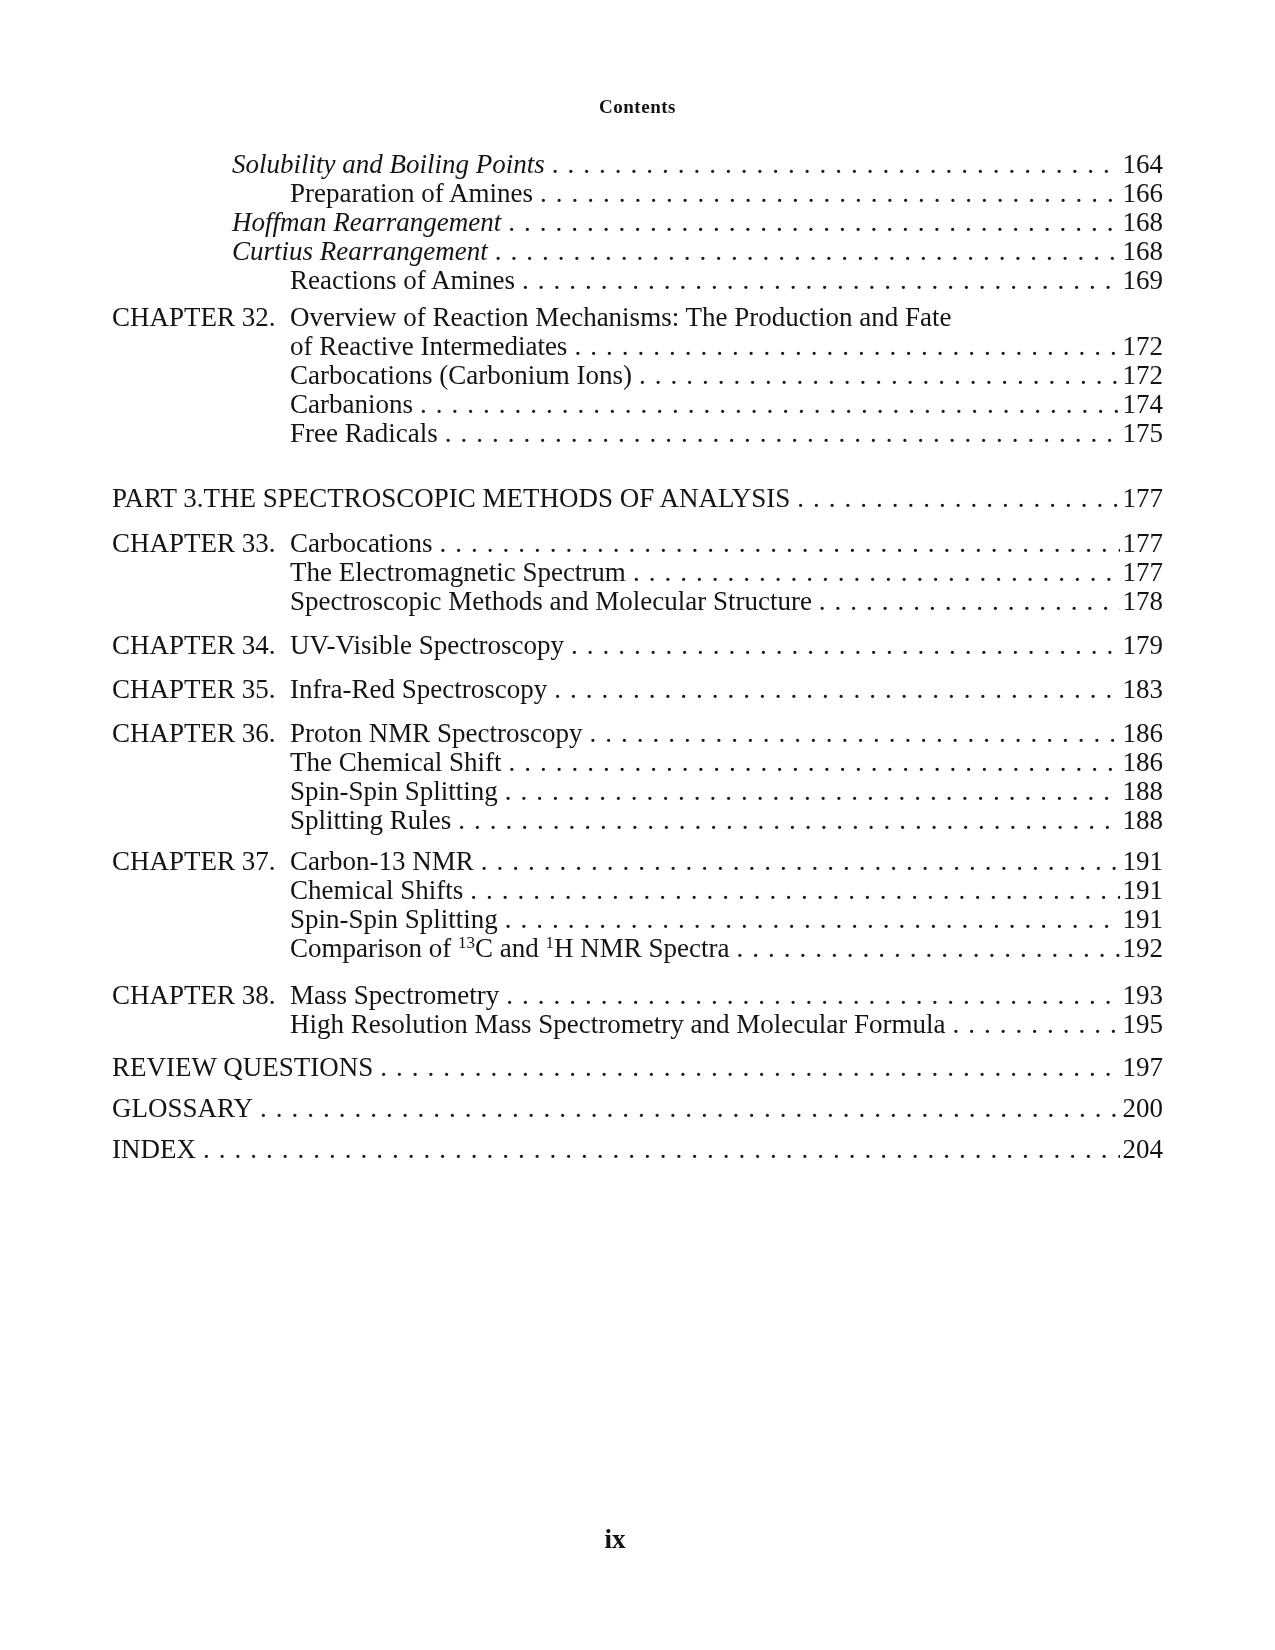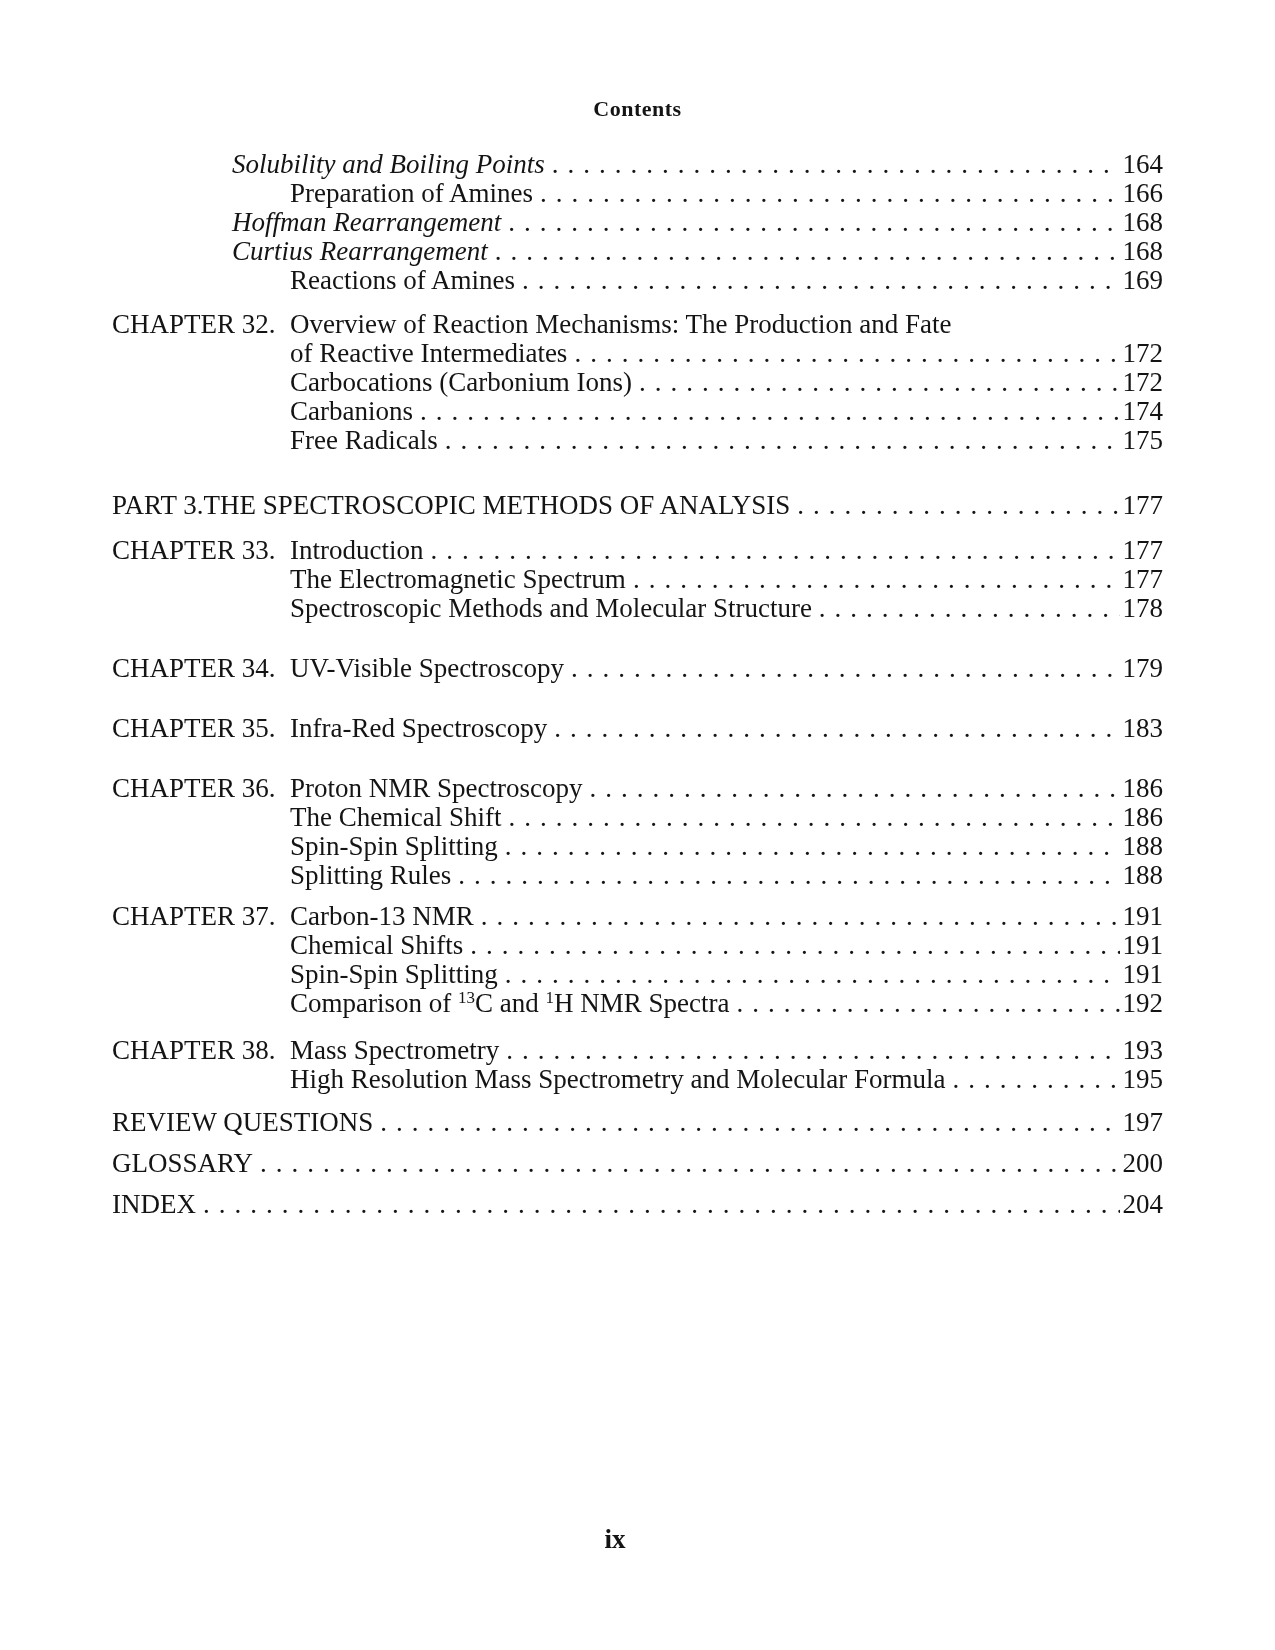--- a/index.html
+++ b/index.html
@@ -3,32 +3,32 @@
 <meta charset="utf-8">
 <style>
   html,body { margin:0; padding:0; }
   body {
     width:1275px; height:1650px; position:relative;
     background:#ffffff; color:#141414;
     font-family:"Liberation Serif", serif;
   }
   .page-title {
     position:absolute; top:96px; left:0; width:1275px;
-    text-align:center; font-size:22px; font-weight:bold; margin:0;
+    text-align:center; font-size:19px; font-weight:bold; margin:0;
     letter-spacing:0.5px;
   }
   .toc {
     position:absolute; left:112px; top:150px; width:1051px;
     font-size:27px; line-height:29px;
   }
   .group { margin:0; padding:0; }
-  .g-ch32  { margin-top:15px; }
+  .g-ch32  { margin-top:8px; }
   .g-part  { margin-top:36px; }
   .g-ch33  { margin-top:16px; }
-  .g-ch34, .g-ch35, .g-ch36 { margin-top:31px; }
+  .g-ch34, .g-ch35, .g-ch36 { margin-top:15px; }
   .g-ch37  { margin-top:12px; }
   .g-ch38  { margin-top:18px; }
   .g-review{ margin-top:14px; }
   .g-gloss, .g-index { margin-top:12px; }
 
   .row { display:flex; align-items:baseline; }
   .label { flex:0 0 178px; white-space:nowrap; }
   .part .label { flex:0 0 auto; margin-right:0; }
   .sub  .title { margin-left:178px; }
   .subi .title { margin-left:120px; font-style:italic; }
@@ -115,21 +115,21 @@
       <span class="label">PART 3.</span>
       <span class="title">THE SPECTROSCOPIC METHODS OF ANALYSIS</span>
       <span class="leader"></span>
       <span class="pageno">177</span>
     </div>
   </section>
 
   <section class="group g-ch33">
     <div class="row chapter">
       <span class="label">CHAPTER 33.</span>
-      <span class="title">Introduction</span>
+      <span class="title">Carbocations</span>
       <span class="leader"></span>
       <span class="pageno">177</span>
     </div>
     <div class="row sub">
       <span class="title">The Electromagnetic Spectrum</span>
       <span class="leader"></span>
       <span class="pageno">177</span>
     </div>
     <div class="row sub">
       <span class="title">Spectroscopic Methods and Molecular Structure</span>

